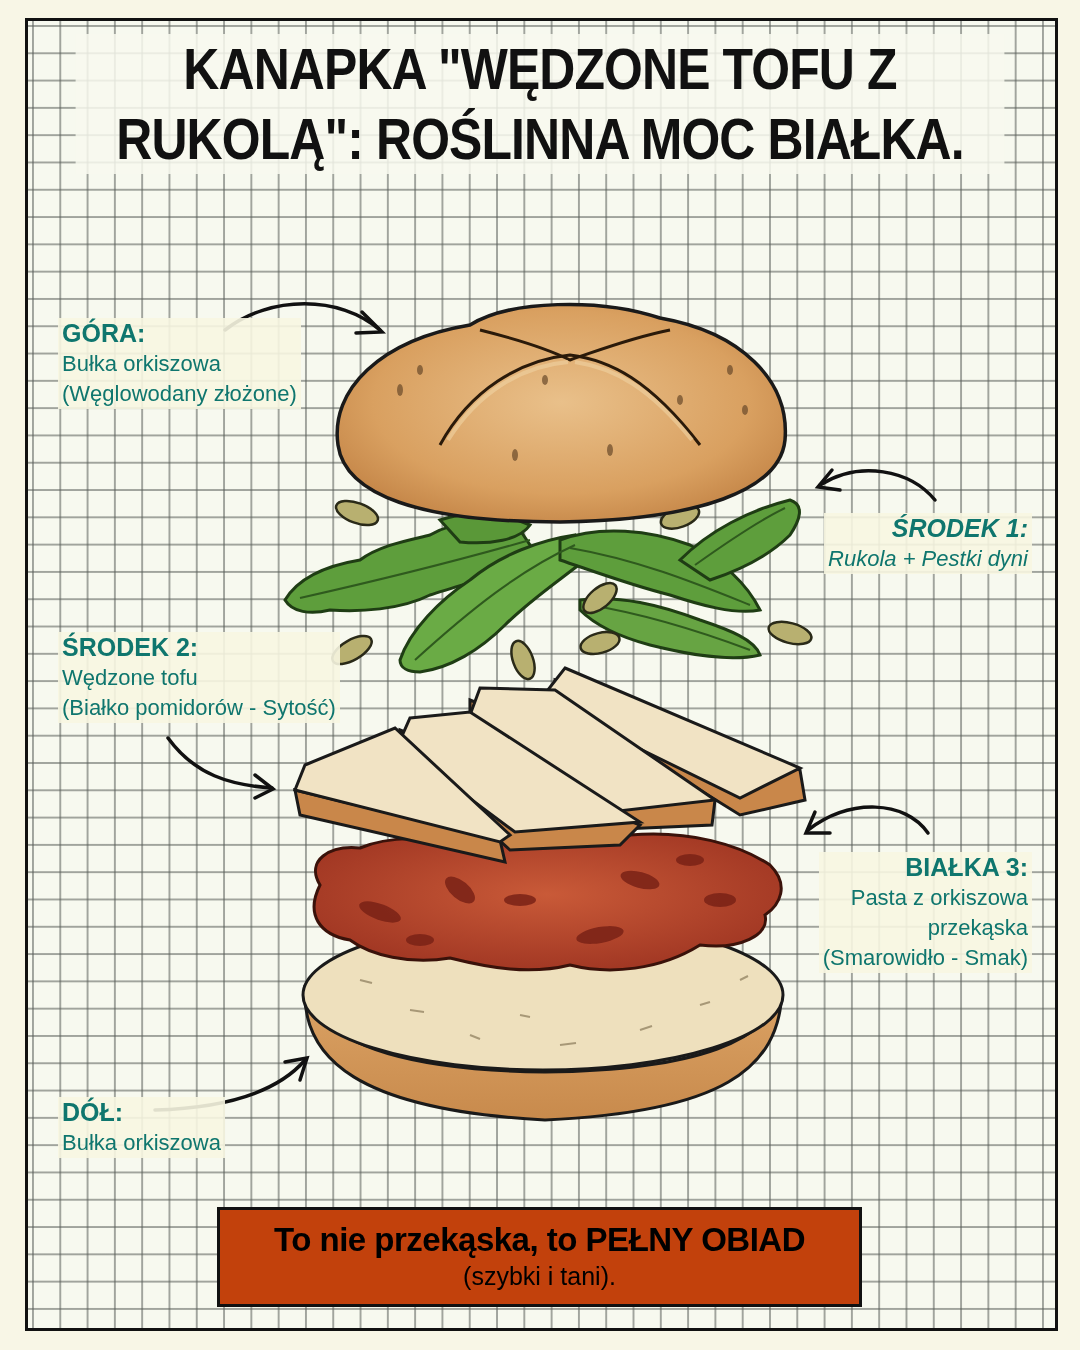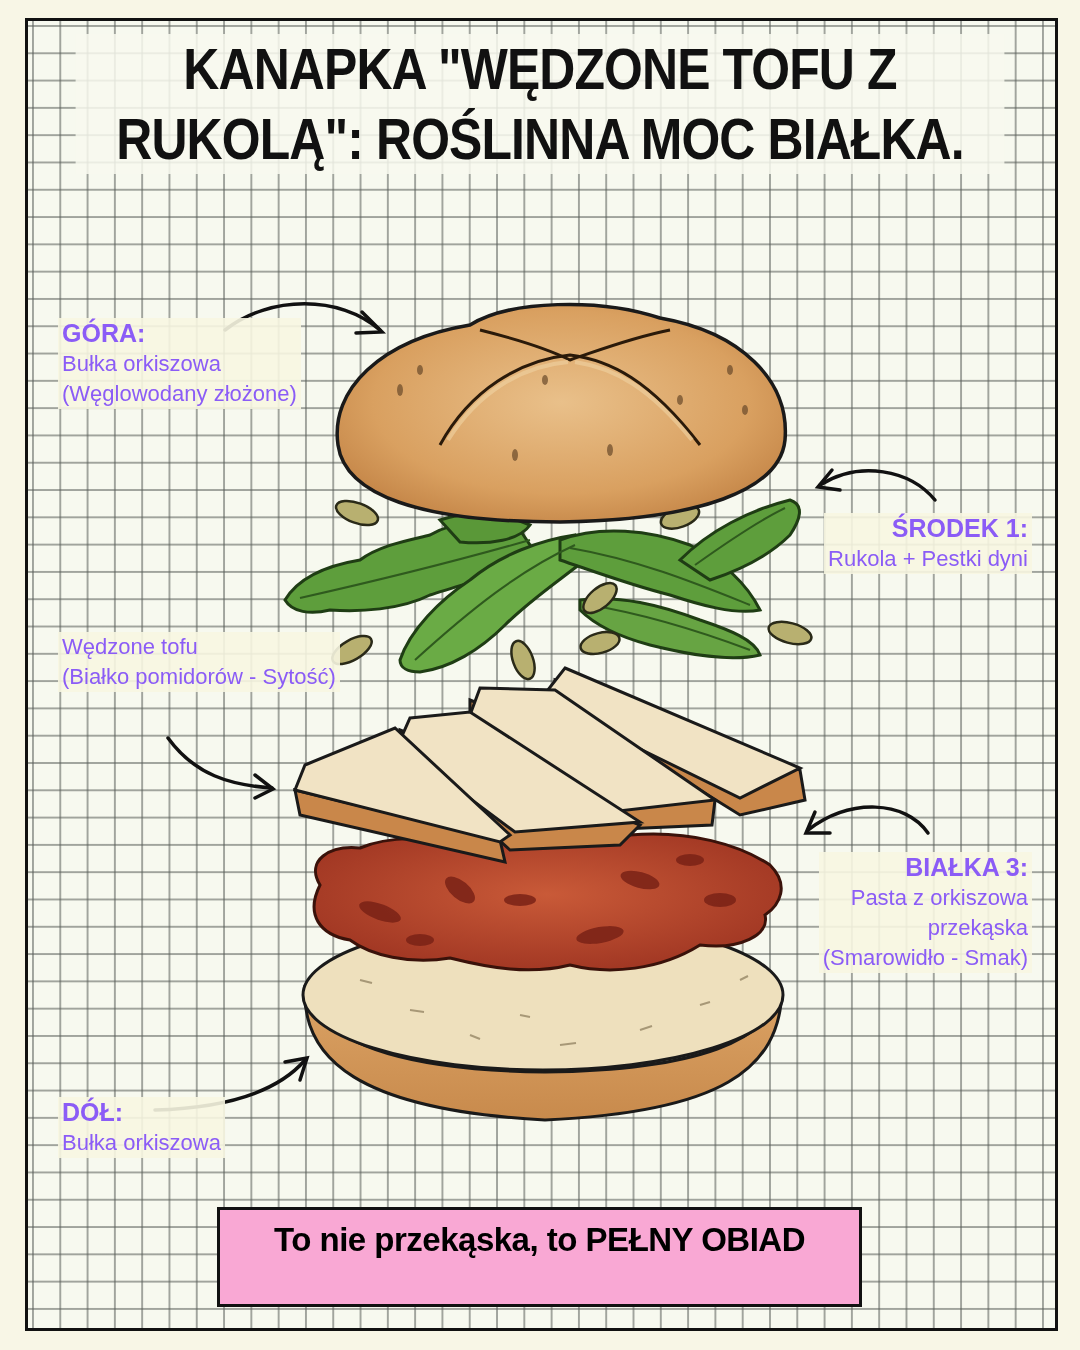--- a/index.html
+++ b/index.html
@@ -6,26 +6,26 @@
   body{width:1080px;height:1350px;background:#f8f6e6;position:relative;overflow:hidden;font-family:"Liberation Sans",sans-serif;}
   .frame{position:absolute;left:25px;top:18px;width:1033px;height:1313px;border:3px solid #111;box-sizing:border-box;
     background-color:#f7f9ef;
     background-image:
       linear-gradient(to right, rgba(90,95,90,0.55) 1.5px, transparent 1.5px),
       linear-gradient(to bottom, rgba(90,95,90,0.55) 1.5px, transparent 1.5px);
     background-size:27.3px 27.3px;background-position:4px 4px;}
   .title{position:absolute;left:0;right:0;top:34px;text-align:center;font-family:"Liberation Sans",sans-serif;font-weight:700;
     font-size:58px;line-height:70px;color:#111;letter-spacing:-1px;transform:scaleX(0.86);transform-origin:center top;}
   .title span{display:block;background:rgba(248,249,238,0.85);}
-  .label{position:absolute;font-family:"Liberation Sans",sans-serif;color:#8b5cf6;background:rgba(247,246,225,0.9);padding:0 4px;}
+  .label{position:absolute;font-family:"Liberation Sans",sans-serif;color:#0f766e;background:rgba(247,246,225,0.9);padding:0 4px;}
   .label .head{font-weight:700;font-size:25px;line-height:31px;}
   .label .line{font-size:22px;line-height:30px;transform-origin:left;}
   .right{text-align:right;}
   svg{position:absolute;left:0;top:0;}
-  .footer{position:absolute;left:217px;top:1207px;width:645px;height:100px;border:3px solid #111;box-sizing:border-box;background:#f9a8d4;text-align:center;}
+  .footer{position:absolute;left:217px;top:1207px;width:645px;height:100px;border:3px solid #111;box-sizing:border-box;background:#c2410c;text-align:center;}
   .footer .f1{font-weight:700;font-size:33px;line-height:40px;margin-top:10px;letter-spacing:-0.5px;}
   .footer .f2{font-size:25px;line-height:32px;}
 </style>
 </head>
 <body>
 
 <div class="frame"></div>
 
 <div class="title">
   <span>KANAPKA "WĘDZONE TOFU Z</span>
@@ -168,37 +168,39 @@
     </g>
   </g>
 </svg>
 
 <div class="label" style="left:58px;top:318px;">
   <div class="head">GÓRA:</div>
   <div class="line">Bułka orkiszowa</div>
   <div class="line">(Węglowodany złożone)</div>
 </div>
 
-<div class="label right" style="right:48px;top:513px;">
+<div class="label right" style="right:48px;top:513px;font-style:italic;">
   <div class="head">ŚRODEK 1:</div>
   <div class="line">Rukola + Pestki dyni</div>
 </div>
 
 <div class="label" style="left:58px;top:632px;">
+  <div class="head">ŚRODEK 2:</div>
   <div class="line">Wędzone tofu</div>
   <div class="line">(Białko pomidorów - Sytość)</div>
 </div>
 
 <div class="label right" style="right:48px;top:852px;">
   <div class="head">BIAŁKA 3:</div>
   <div class="line">Pasta z orkiszowa</div>
   <div class="line">przekąska</div>
   <div class="line">(Smarowidło - Smak)</div>
 </div>
 
 <div class="label" style="left:58px;top:1097px;">
   <div class="head">DÓŁ:</div>
   <div class="line">Bułka orkiszowa</div>
 </div>
 
 <div class="footer">
   <div class="f1">To nie przekąska, to PEŁNY OBIAD</div>
+  <div class="f2">(szybki i tani).</div>
 </div>
 
 </body></html>

